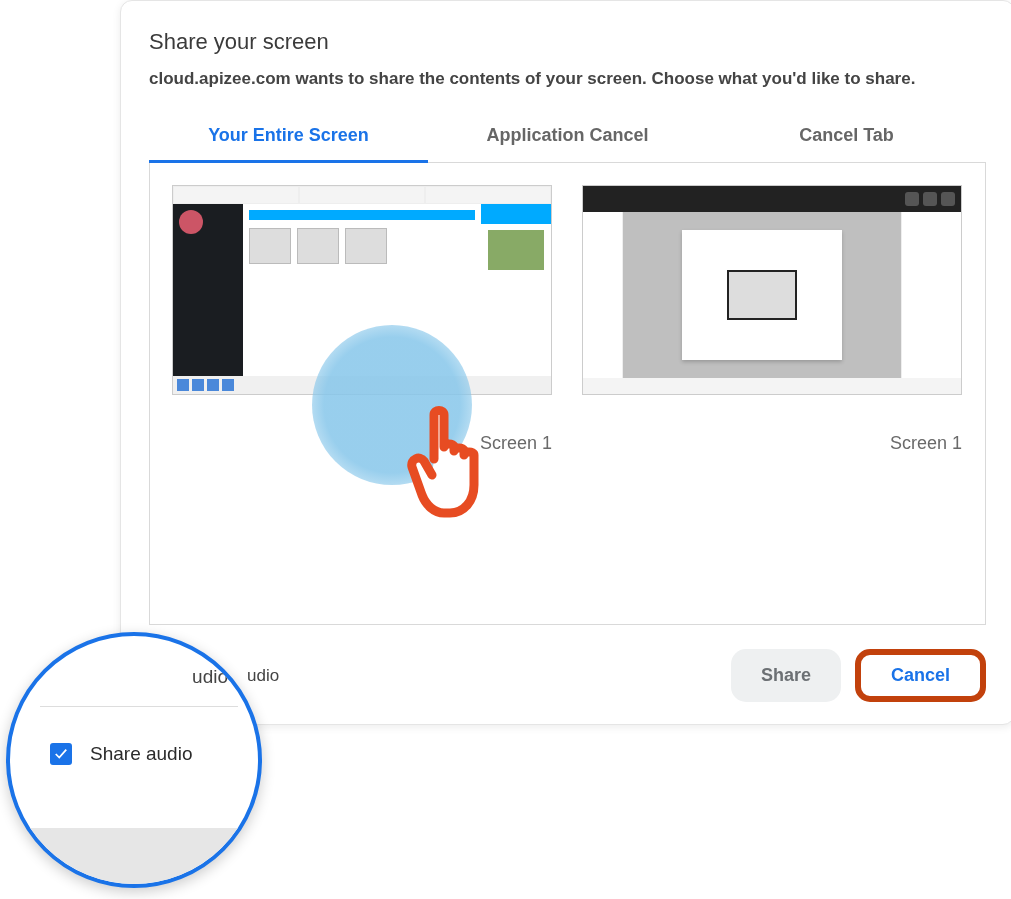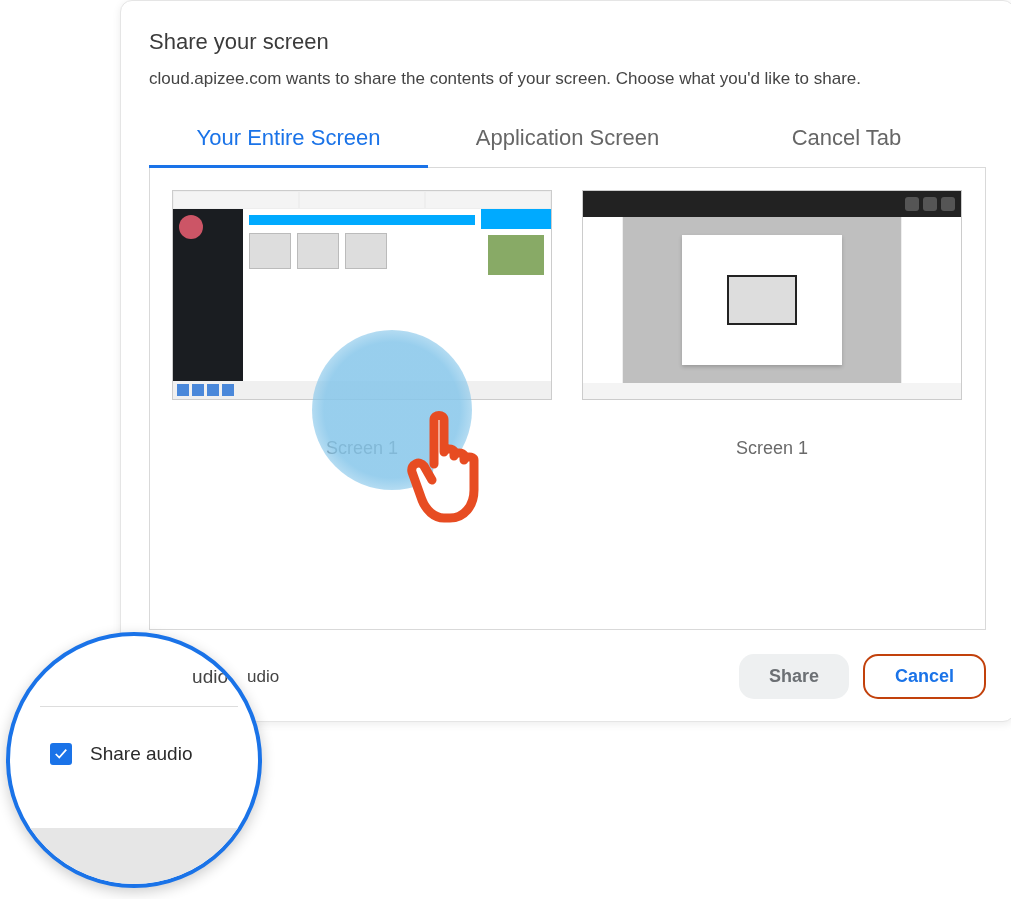--- a/index.html
+++ b/index.html
@@ -26,50 +26,51 @@
   .dlg-title {
     font-size: 22px;
     color: #3b3b3b;
     margin: 4px 0 14px 0;
     font-weight: 400;
   }
   .dlg-sub {
     font-size: 17px;
     color: #444;
     margin-bottom: 24px;
+    font-weight: bold;
   }
   .tabs {
     display: flex;
     border-bottom: 1px solid #d9d9d9;
     margin-bottom: 0;
   }
   .tab {
     flex: 1;
     text-align: center;
     padding: 12px 0 14px 0;
-    font-size: 22px;
-    font-weight: 400;
+    font-size: 18px;
+    font-weight: 700;
     color: #666;
     cursor: pointer;
   }
   .tab.active {
     color: #1a73e8;
     border-bottom: 3px solid #1a73e8;
     margin-bottom: -1px;
   }
   .content-area {
     border: 1px solid #d9d9d9;
     border-top: none;
     padding: 22px 22px 170px 22px;
     display: flex;
     gap: 30px;
   }
   .screen-option {
     width: 380px;
-    text-align: center;
+    text-align: right;
     cursor: pointer;
     position: relative;
   }
   .thumb {
     width: 380px;
     height: 210px;
     background: #eaeaea;
     border: 1px solid #ccc;
     display: flex;
     flex-direction: column;
@@ -129,21 +130,21 @@
   }
   .btn-share {
     background:#eef0f1;
     color:#6c7074;
     border:none;
     font-weight:600;
   }
   .btn-cancel {
     background:#fff;
     color:#1a73e8;
-    border:2px solid #c2410c;
+    border:6px solid #c2410c;
     font-weight:600;
   }
   
   .highlight {
     position:absolute;
     width:160px;height:160px;
     border-radius:50%;
     background: radial-gradient(circle,#86c6ea 0%, #86c6ea 60%, rgba(134,198,234,0) 100%);
     opacity:.85;
     pointer-events:none;
@@ -196,21 +197,21 @@
 </style>
 </head>
 <body>
 
 <div class="dialog">
   <div class="dlg-title">Share your screen</div>
   <div class="dlg-sub">cloud.apizee.com wants to share the contents of your screen. Choose what you'd like to share.</div>
 
   <div class="tabs">
     <div class="tab active">Your Entire Screen</div>
-    <div class="tab">Application Screen</div>
+    <div class="tab">Application Cancel</div>
     <div class="tab">Cancel Tab</div>
   </div>
 
   <div class="content-area">
 
     <div class="screen-option">
       <div class="thumb">
         <div class="t1-tabbar">
             <span></span>
             <span></span>

